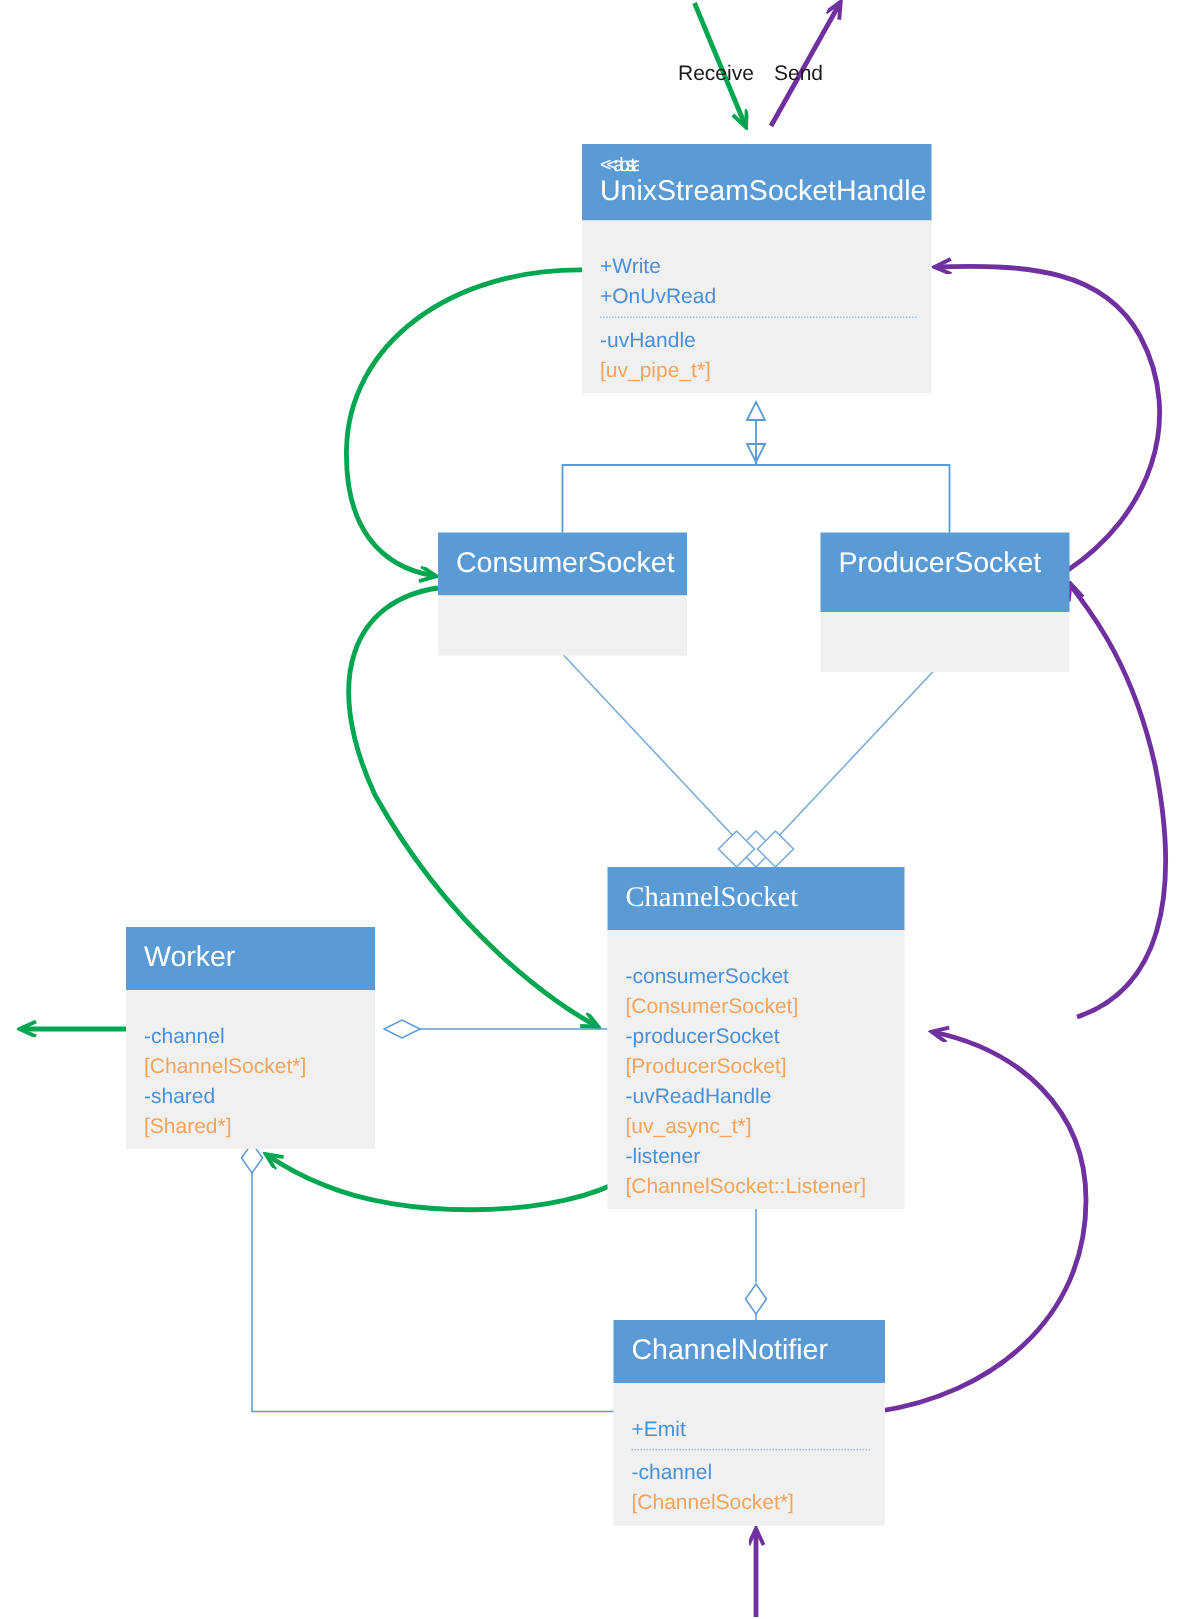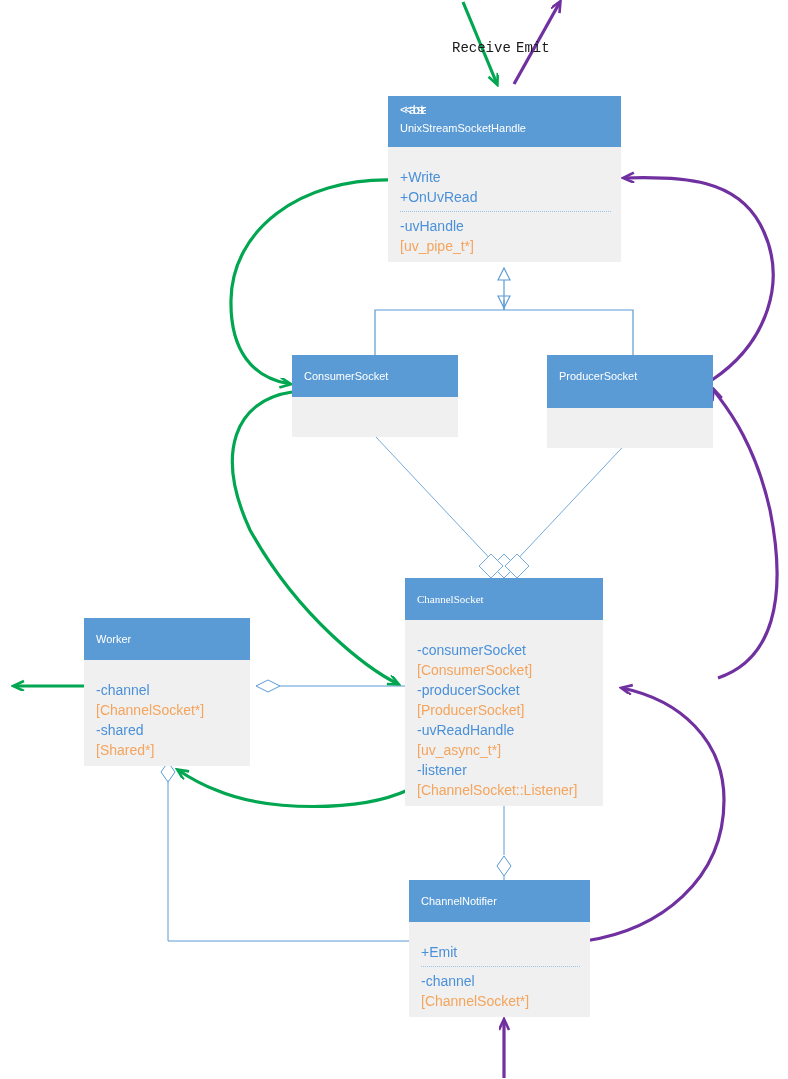--- a/index.html
+++ b/index.html
@@ -20,39 +20,39 @@
     box-sizing:border-box;
   }
   .uml-stereotype{
     font-size:13px;line-height:15px;color:#ffffff;
     white-space:nowrap;overflow:hidden;
     letter-spacing:-3.2px;
     width:26px;
     display:block;
   }
   .uml-name{
-    font-size:11px;line-height:22px;color:#ffffff;
+    font-size:19px;line-height:22px;color:#ffffff;
     white-space:nowrap;
   }
   .uml-body{
     background:#F0F0F0;
     padding:20px 8px 6px 12px;
     box-sizing:border-box;
   }
   .uml-body.empty{padding:0;height:40px;}
   .uml-sep{
     border-top:1px dotted #9CC3E5;
     margin:4px 2px 4px 0px;
     height:0;
   }
   .member{font-size:14px;line-height:20px;color:#4A90D9;white-space:nowrap;}
   .member-type{font-size:14px;line-height:20px;color:#F5A45C;white-space:nowrap;}
 
   .edge-label{
-    position:absolute;font-size:14px;color:#1a1a1a;white-space:nowrap;font-family:Liberation Mono, monospace;
+    position:absolute;font-size:14px;color:#1a1a1a;white-space:nowrap;
   }
 </style>
 </head>
 <body>
 
 <div id="canvas">
 
   <svg class="edges" viewBox="0 0 788 1079" xmlns="http://www.w3.org/2000/svg">
     <defs>
       <marker id="greenArrow" markerWidth="14" markerHeight="14" refX="11" refY="5" orient="auto" markerUnits="userSpaceOnUse">
@@ -178,15 +178,15 @@
     <div class="uml-body">
       <div class="member">+Emit</div>
       <div class="uml-sep"></div>
       <div class="member">-channel</div>
       <div class="member-type">[ChannelSocket*]</div>
     </div>
   </div>
 
   <div class="edge-label" style="left:452px;top:40px;">Receive</div>
 
-  <div class="edge-label" style="left:516px;top:40px;">Emit</div>
+  <div class="edge-label" style="left:516px;top:40px;">Send</div>
 
 </div>
 
 </body></html>

